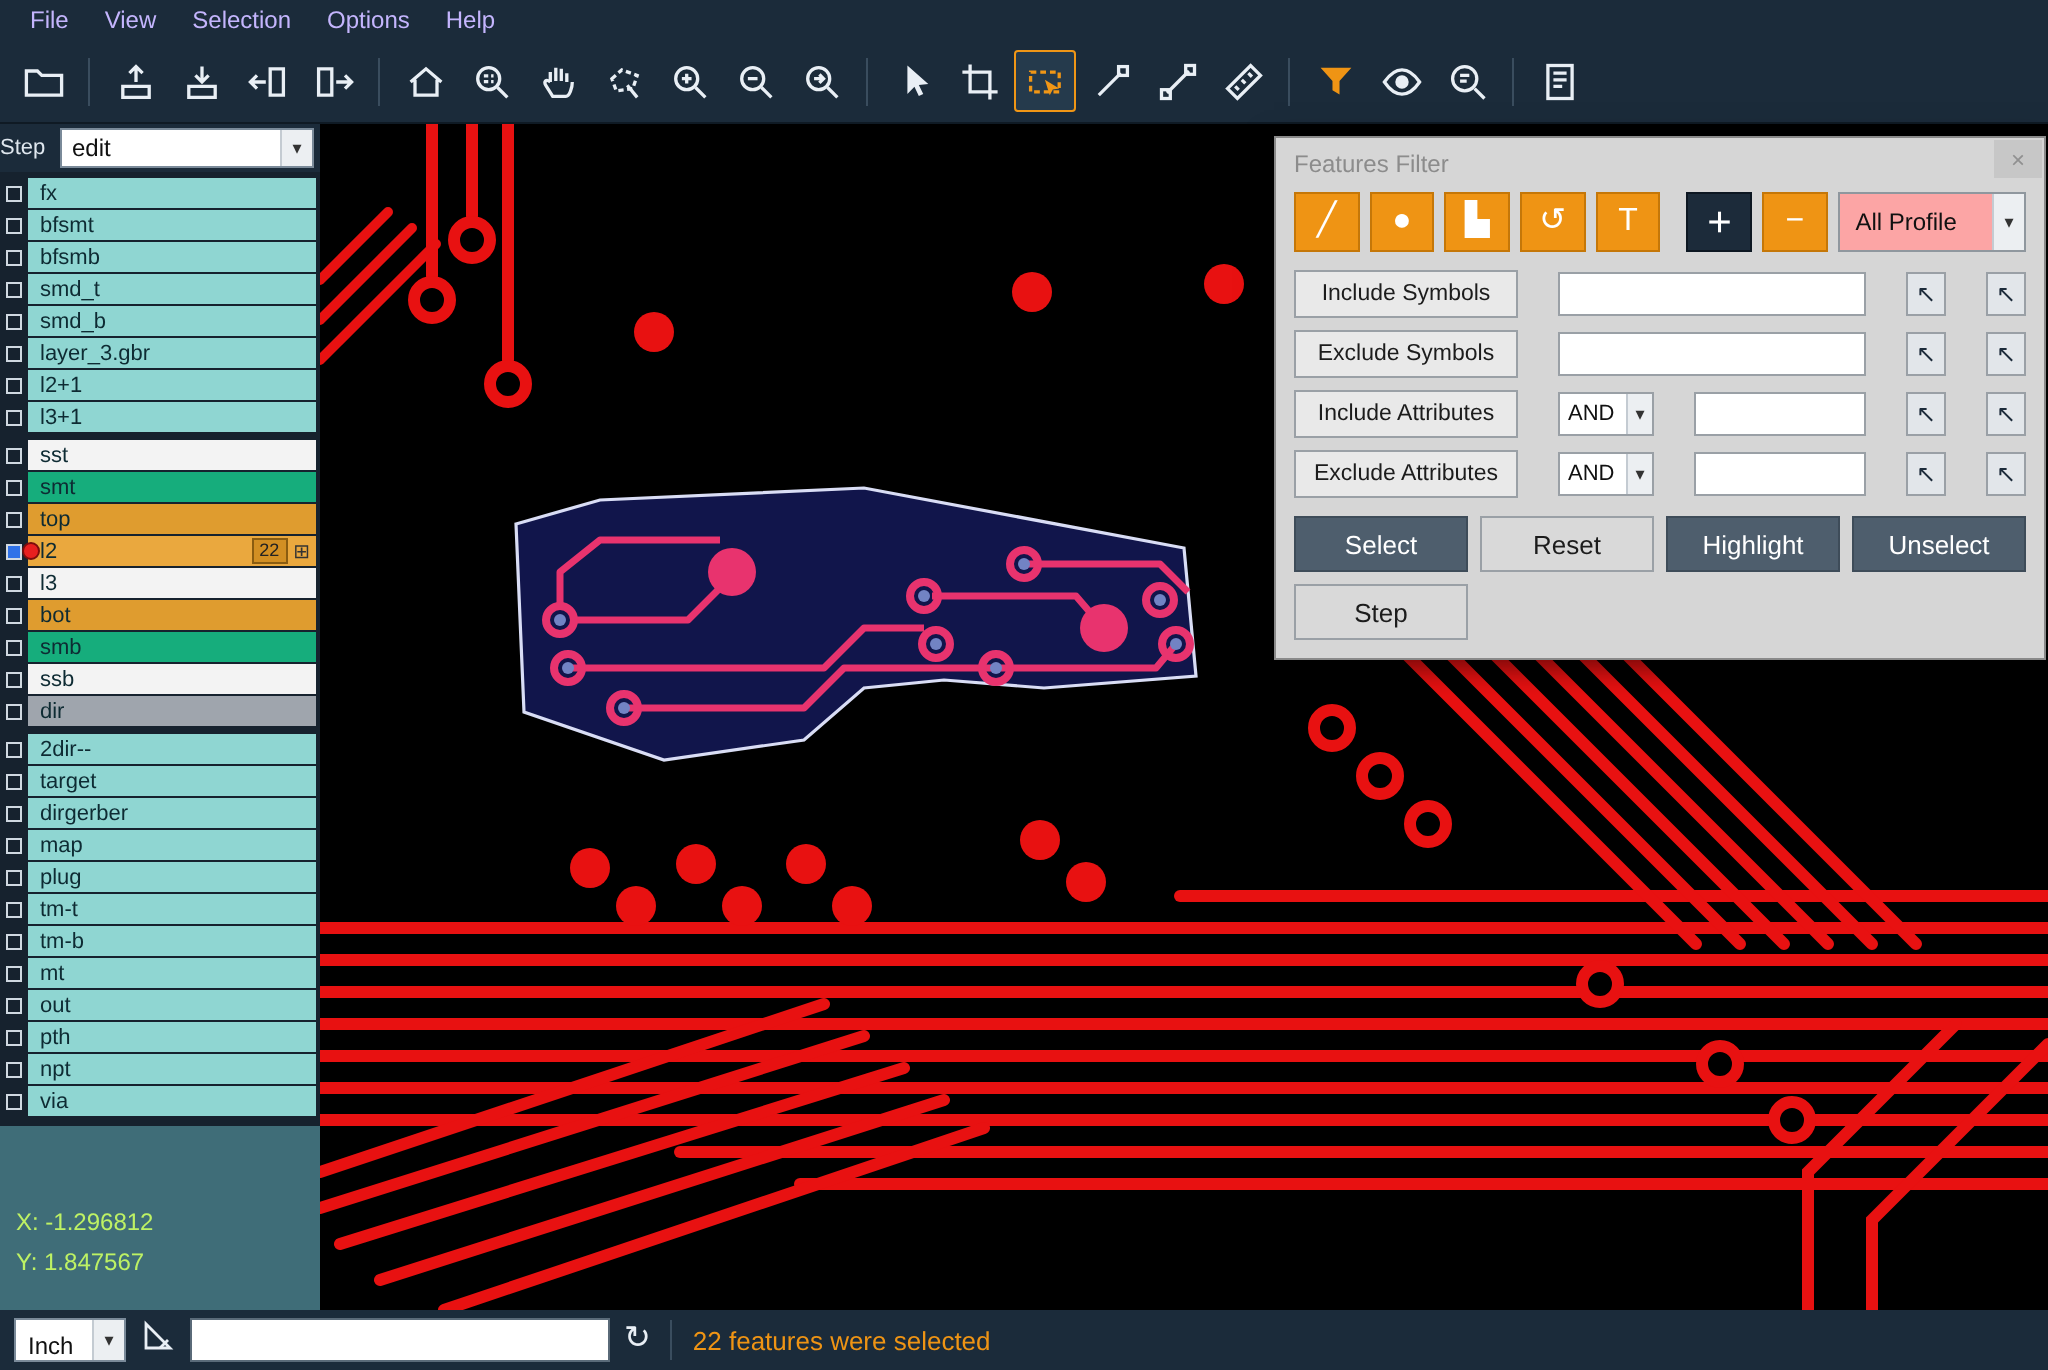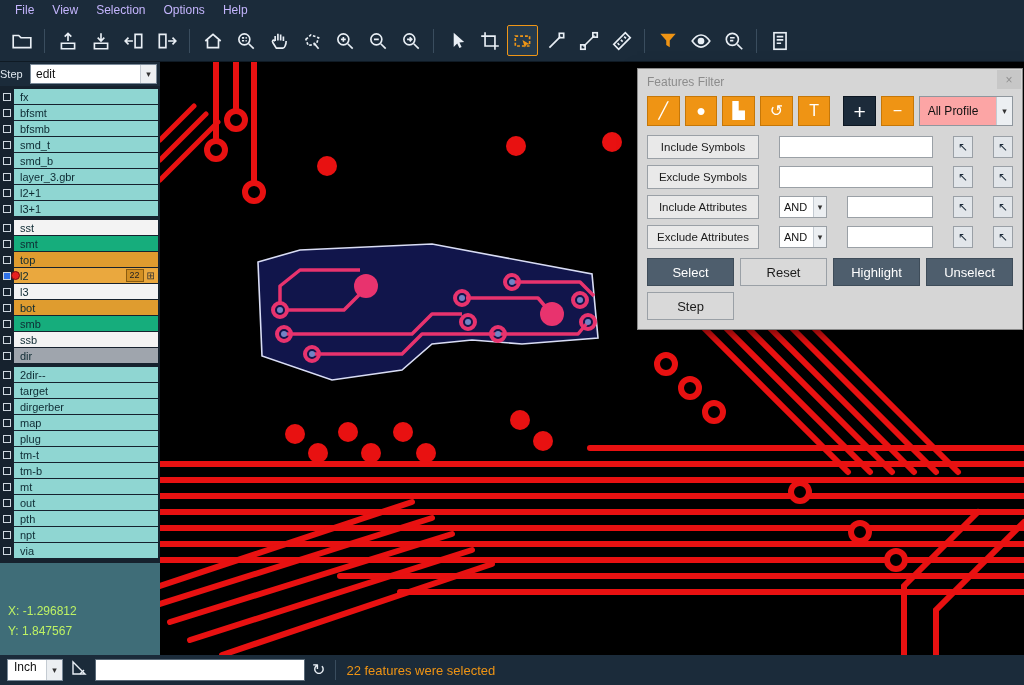--- a/index.html
+++ b/index.html
@@ -71,21 +71,21 @@
   .pick{width:20px;height:22px;background:#e2e6ea;border:1px solid #9aa0a6;color:#1c2b3a;font-size:12px;
         display:flex;align-items:center;justify-content:center;flex:none}
   .fd-actions{display:grid;grid-template-columns:1fr 1fr 1fr 1fr;gap:6px;padding:3px 9px 0}
   .abtn{height:28px;font-size:13px;display:flex;align-items:center;justify-content:center;border:1px solid #3e4c59}
   .abtn.dark{background:#4e5e6d;color:#fff}
   .abtn.light{background:#d9d9d9;color:#1c1c1c;border-color:#9aa0a6}
 
   
   .statusbar{position:absolute;left:0;bottom:0;width:1024px;height:30px;background:#1b2b3a;display:flex;
              align-items:center;gap:7px;padding-left:7px;z-index:6}
-  .units{width:56px;height:22px;background:#fff;border:1px solid #7a8a99;display:flex;align-items:flex-start;
+  .units{width:56px;height:22px;background:#fff;border:1px solid #7a8a99;display:flex;align-items:flex-end;
          font-size:12px;color:#111;padding-left:6px}
   .sb-input{width:210px;height:22px;background:#fff;border:1px solid #5a6a78;font-size:12px;padding:0 4px}
   .sync{color:#e9eff5;font-size:16px;line-height:1}
   .sb-sep{width:1px;height:20px;background:#3a4d5e;margin:0 3px}
   .sb-msg{color:#ef9414;font-size:13px}
 </style>
 </head>
 <body>
 
 <div class="app">

